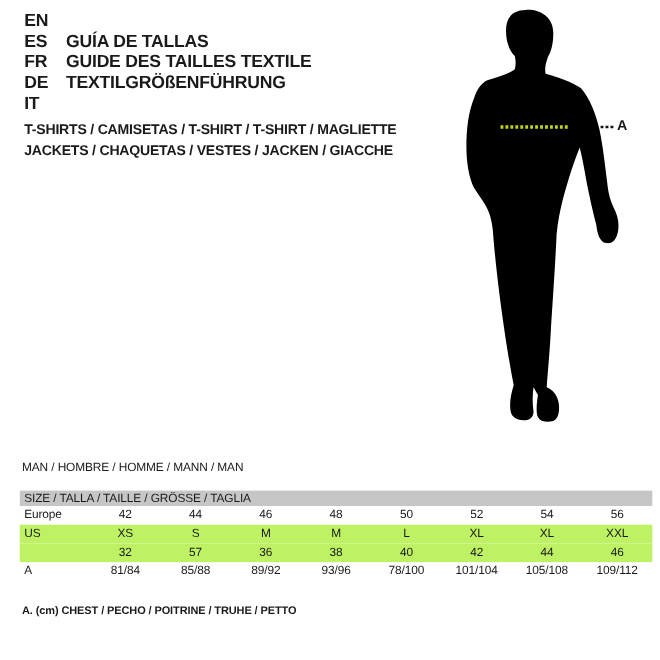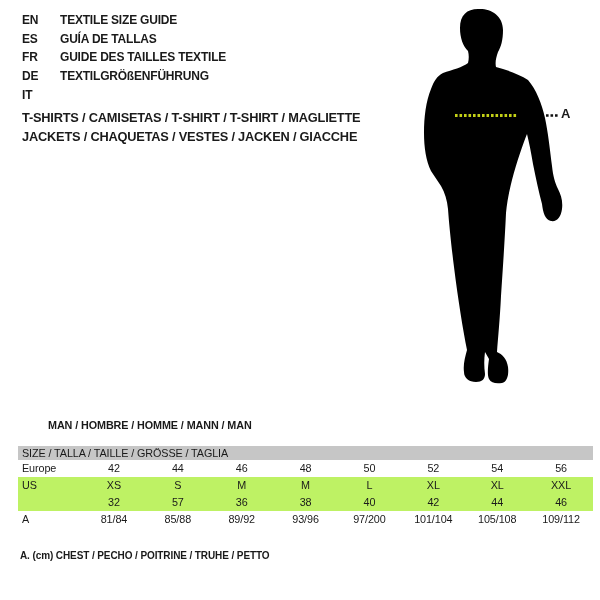--- a/index.html
+++ b/index.html
@@ -2,35 +2,35 @@
 <html><head>
 <meta charset="utf-8">
 <style>
   html,body { margin:0; padding:0; background:#ffffff; }
   body { width:600px; height:600px; font-family:"Liberation Sans", sans-serif; color:#1a1a1a; }
   .canvas { position:relative; width:600px; height:600px; background:#fff; overflow:hidden; }
 
   
   .lang-list { position:absolute; left:22px; top:11px; }
   .lang-row { display:flex; height:18.6px; align-items:center; font-weight:700;
-              font-size:12px; letter-spacing:-0.2px; white-space:nowrap; }
+              font-size:16px; letter-spacing:-0.2px; white-space:nowrap; }
   .lang-code { width:38px; }
 
   
   .categories { position:absolute; left:22px; top:108px; font-weight:700; font-size:12.8px;
                 line-height:19px; letter-spacing:-0.2px; white-space:nowrap; }
 
   
   .figure { position:absolute; left:395px; top:0; width:205px; height:395px; }
   .figure svg { display:block; width:205px; height:395px; }
   .measure-label { position:absolute; left:166px; top:106px; font-size:13px; font-weight:700; }
 
   
-  .section-title { position:absolute; left:20px; top:419px; font-size:10.8px; font-weight:700;
-                   letter-spacing:-0.1px; white-space:nowrap;margin-left:28px; }
+  .section-title { position:absolute; left:20px; top:419px; font-size:10.8px; font-weight:400;
+                   letter-spacing:-0.1px; white-space:nowrap; }
 
   
   .size-table { position:absolute; left:18px; top:446px; width:575px; font-size:10.8px;
                 letter-spacing:-0.1px; }
   .t-header { height:14px; line-height:14px; background:#c6c6c6; padding-left:4px;
               white-space:nowrap; }
   .t-row { display:flex; height:17px; line-height:17px;justify-content:center; }
   .t-row.shade { background:#bef264; }
   .t-label { width:60px; padding-left:4px; }
   .t-cell { flex:1; text-align:center; }
@@ -40,21 +40,20 @@
               letter-spacing:-0.1px; white-space:nowrap; }
 </style>
 </head>
 <body>
 
 <div class="canvas">
 
   <div class="lang-list">
     <div class="lang-row">
       <span class="lang-code">EN</span>
-      <span class="lang-text">TEXTILE SIZE GUIDE</span>
     </div>
     <div class="lang-row">
       <span class="lang-code">ES</span>
       <span class="lang-text">GUÍA DE TALLAS</span>
     </div>
     <div class="lang-row">
       <span class="lang-code">FR</span>
       <span class="lang-text">GUIDE DES TAILLES TEXTILE</span>
     </div>
     <div class="lang-row">
@@ -158,21 +157,21 @@
       <span class="t-cell">44</span>
       <span class="t-cell">46</span>
     </div>
 
     <div class="t-row">
       <span class="t-label">A</span>
       <span class="t-cell">81/84</span>
       <span class="t-cell">85/88</span>
       <span class="t-cell">89/92</span>
       <span class="t-cell">93/96</span>
-      <span class="t-cell">97/200</span>
+      <span class="t-cell">78/100</span>
       <span class="t-cell">101/104</span>
       <span class="t-cell">105/108</span>
       <span class="t-cell">109/112</span>
     </div>
   </div>
 
   <div class="footnote">A. (cm) CHEST / PECHO / POITRINE / TRUHE / PETTO</div>
 
 </div>
 

